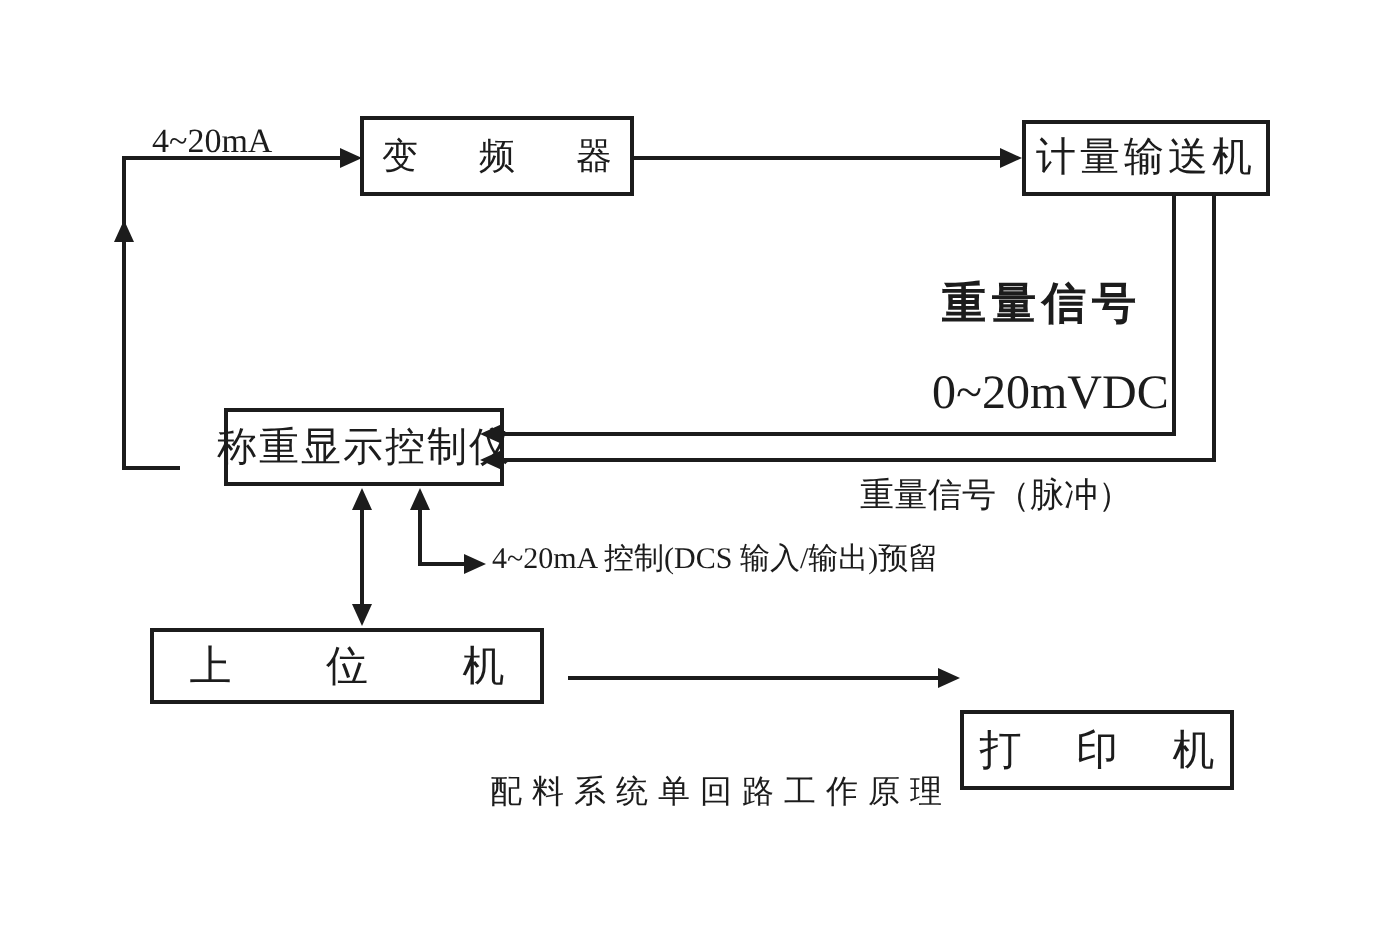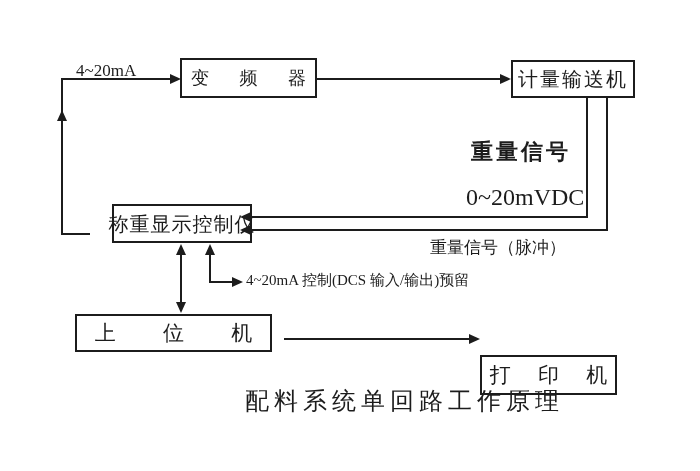--- a/index.html
+++ b/index.html
@@ -31,21 +31,21 @@
   .arr-d { border-left:5px solid transparent; border-right:5px solid transparent; border-top:11px solid var(--ink); }
 
   
   .lbl { position:absolute; white-space:pre; line-height:1.15; }
   .lbl-current  { left:76px;  top:61px;  font-size:17px;text-align:right; }
   .lbl-weight   { left:471px; top:139px; font-size:22px; font-weight:bold; letter-spacing:3px; }
   .lbl-mvdc     { left:466px; top:184px; font-size:24px; }
   .lbl-speed    { left:430px; top:238px; font-size:17px; }
   .lbl-rs485    { left:55px;  top:264px; font-size:20px; }
   .lbl-dcs      { left:246px; top:272px; font-size:15px; }
-  .lbl-caption  { left:245px; top:388px; font-size:24px; letter-spacing:5px; }
+  .lbl-caption  { left:245px; top:388px; font-size:16px; letter-spacing:5px; }
 </style>
 </head>
 <body>
 
 <div class="canvas">
 
   <div class="box box-inverter">变 频 器</div>
   <div class="box box-conveyor">计量输送机</div>
   <div class="box box-controller">称重显示控制仪</div>
   <div class="box box-host">上 位 机</div>

